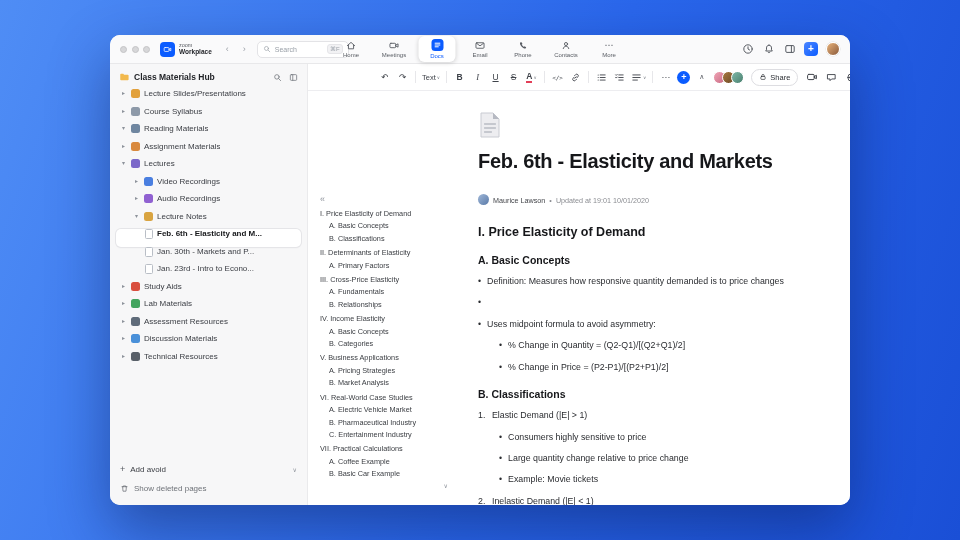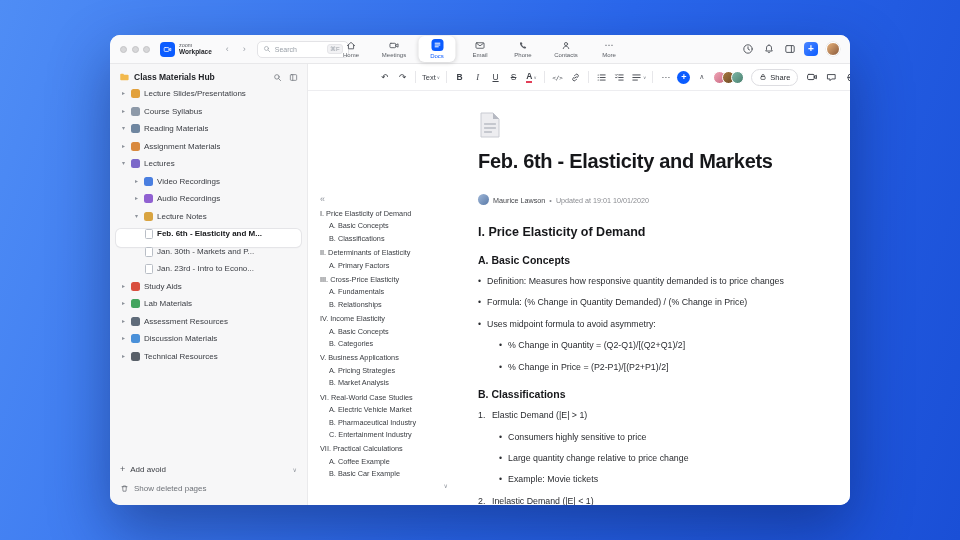--- a/index.html
+++ b/index.html
@@ -503,21 +503,20 @@
 
           <h2 class="h2">I. Price Elasticity of Demand</h2>
           <h3 class="h3">A. Basic Concepts</h3>
 
           <div class="row">
             <span class="mk">•</span>
             <span>Definition: Measures how responsive quantity demanded is to price changes</span>
           </div>
           <div class="row">
             <span class="mk">•</span>
-            <span>Formula: (% Change in Quantity Demanded) / (% Change in Price)</span>
           </div>
           <div class="row">
             <span class="mk">•</span>
             <span>Uses midpoint formula to avoid asymmetry:</span>
           </div>
           <div class="row sub">
             <span class="mk">•</span>
             <span>% Change in Quantity = (Q2-Q1)/[(Q2+Q1)/2]</span>
           </div>
           <div class="row sub">

